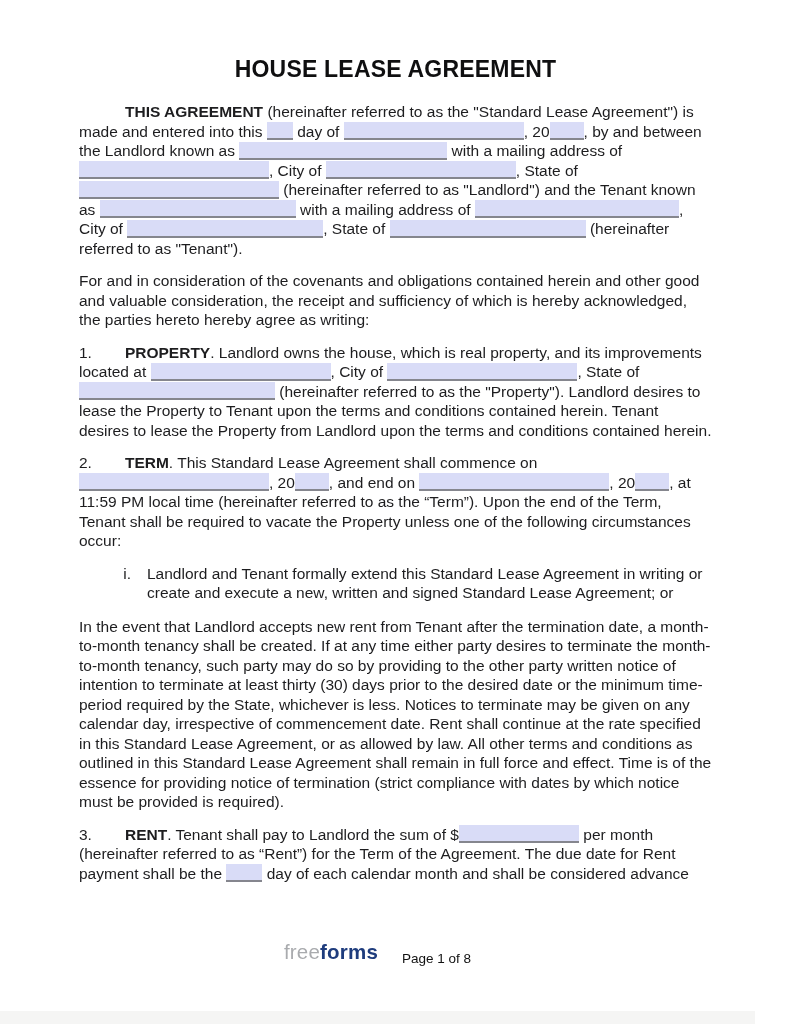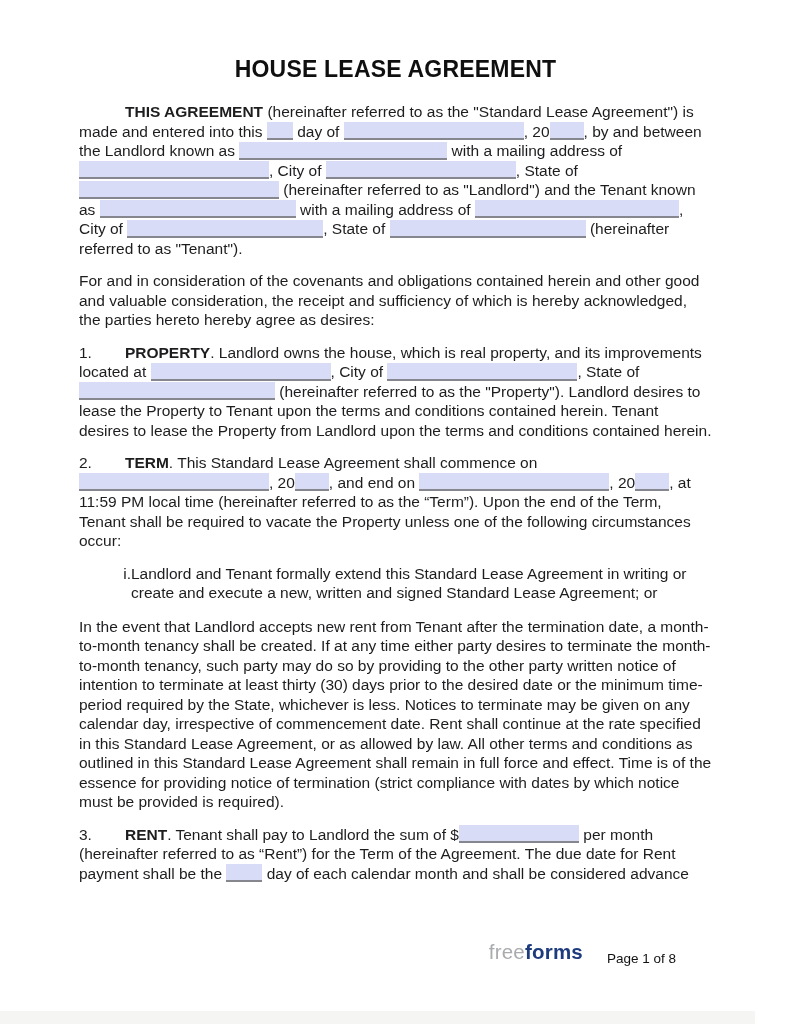--- a/index.html
+++ b/index.html
@@ -29,43 +29,43 @@
     display:inline-block;
     height:16px;
     background:var(--blank-fill, #d9dcf7);
     border-bottom:2px solid var(--blank-border, #85868e);
     vertical-align:-3.5px;
   }
   .bold { font-weight:bold;margin-top:23px; }
   .roman-list { margin:0 0 14px 0; }
   .roman-item { display:flex; }
   .roman-marker { flex:0 0 24px; margin-left:28px; text-align:right; }
-  .roman-text { flex:1; }
+  .roman-text { flex:1; margin-left:16px; }
   .footer {
     position:absolute; left:79px; right:79px; top:941px;
-    display:flex; justify-content:flex-end; align-items:flex-start;
+    display:flex; justify-content:center; align-items:flex-start;
   }
   .brand { font-size:20.5px; line-height:22px; letter-spacing:0.2px; }
   .brand-free { color:var(--brand-gray,#a9abae); font-weight:normal; }
   .brand-forms { color:var(--brand-navy,#1e3c7d); font-weight:bold; }
   .page-num { font-size:13.5px; color:#111; padding-top:8px;margin-left:24px; }
   .bottom-edge {
     position:absolute; left:0; right:0; bottom:0; height:13px;
     background:var(--edge-gray,#f5f5f4);
   }
 </style>
 </head>
 <body>
 
 <div class="page">
   <div class="content">
     <h1 class="doc-title">HOUSE LEASE AGREEMENT</h1>
     <div id="doc-body">
         <div class="para"><span class="tab" style="width: 46px;"></span><span class="bold">THIS AGREEMENT</span><span> (hereinafter referred to as the "Standard Lease Agreement") is made and entered into this </span><span class="blank" style="width: 26px;"></span><span> day of </span><span class="blank" style="width: 180px;"></span><span>, 20</span><span class="blank" style="width: 34px;"></span><span>, by and between the Landlord known as </span><span class="blank" style="width: 208px;"></span><span> with a mailing address of </span><span class="blank" style="width: 190px;"></span><span>, City of </span><span class="blank" style="width: 190px;"></span><span>, State of </span><span class="blank" style="width: 200px;"></span><span> (hereinafter referred to as "Landlord") and the Tenant known as </span><span class="blank" style="width: 196px;"></span><span> with a mailing address of </span><span class="blank" style="width: 204px;"></span><span>, City of </span><span class="blank" style="width: 196px;"></span><span>, State of </span><span class="blank" style="width: 196px;"></span><span> (hereinafter referred to as "Tenant").</span></div>
-        <div class="para"><span>For and in consideration of the covenants and obligations contained herein and other good and valuable consideration, the receipt and sufficiency of which is hereby acknowledged, the parties hereto hereby agree as desires:</span></div>
+        <div class="para"><span>For and in consideration of the covenants and obligations contained herein and other good and valuable consideration, the receipt and sufficiency of which is hereby acknowledged, the parties hereto hereby agree as writing:</span></div>
         <div class="para"><span>1.</span><span class="tab" style="width: 33px;"></span><span class="bold">PROPERTY</span><span>. Landlord owns the house, which is real property, and its improvements located at </span><span class="blank" style="width: 180px;"></span><span>, City of </span><span class="blank" style="width: 190px;"></span><span>, State of </span><span class="blank" style="width: 196px;"></span><span> (hereinafter referred to as the "Property"). Landlord desires to lease the Property to Tenant upon the terms and conditions contained herein. Tenant desires to lease the Property from Landlord upon the terms and conditions contained herein.</span></div>
         <div class="para"><span>2.</span><span class="tab" style="width: 33px;"></span><span class="bold">TERM</span><span>. This Standard Lease Agreement shall commence on </span><span class="blank" style="width: 190px;"></span><span>, 20</span><span class="blank" style="width: 34px;"></span><span>, and end on </span><span class="blank" style="width: 190px;"></span><span>, 20</span><span class="blank" style="width: 34px;"></span><span>, at 11:59 PM local time (hereinafter referred to as the “Term”). Upon the end of the Term, Tenant shall be required to vacate the Property unless one of the following circumstances occur:</span></div>
         <div class="roman-list">
           <div class="roman-item">
             <div class="roman-marker">i.</div>
             <div class="roman-text"><span>Landlord and Tenant formally extend this Standard Lease Agreement in writing or create and execute a new, written and signed Standard Lease Agreement; or</span></div>
           </div>
         </div>
         <div class="para"><span>In the event that Landlord accepts new rent from Tenant after the termination date, a month-to-month tenancy shall be created. If at any time either party desires to terminate the month-to-month tenancy, such party may do so by providing to the other party written notice of intention to terminate at least thirty (30) days prior to the desired date or the minimum time-period required by the State, whichever is less. Notices to terminate may be given on any calendar day, irrespective of commencement date. Rent shall continue at the rate specified in this Standard Lease Agreement, or as allowed by law. All other terms and conditions as outlined in this Standard Lease Agreement shall remain in full force and effect. Time is of the essence for providing notice of termination (strict compliance with dates by which notice must be provided is required).</span></div>
         <div class="para"><span>3.</span><span class="tab" style="width: 33px;"></span><span class="bold">RENT</span><span>. Tenant shall pay to Landlord the sum of $</span><span class="blank" style="width: 120px;"></span><span> per month (hereinafter referred to as “Rent”) for the Term of the Agreement. The due date for Rent payment shall be the </span><span class="blank" style="width: 36px;"></span><span> day of each calendar month and shall be considered advance</span></div>

